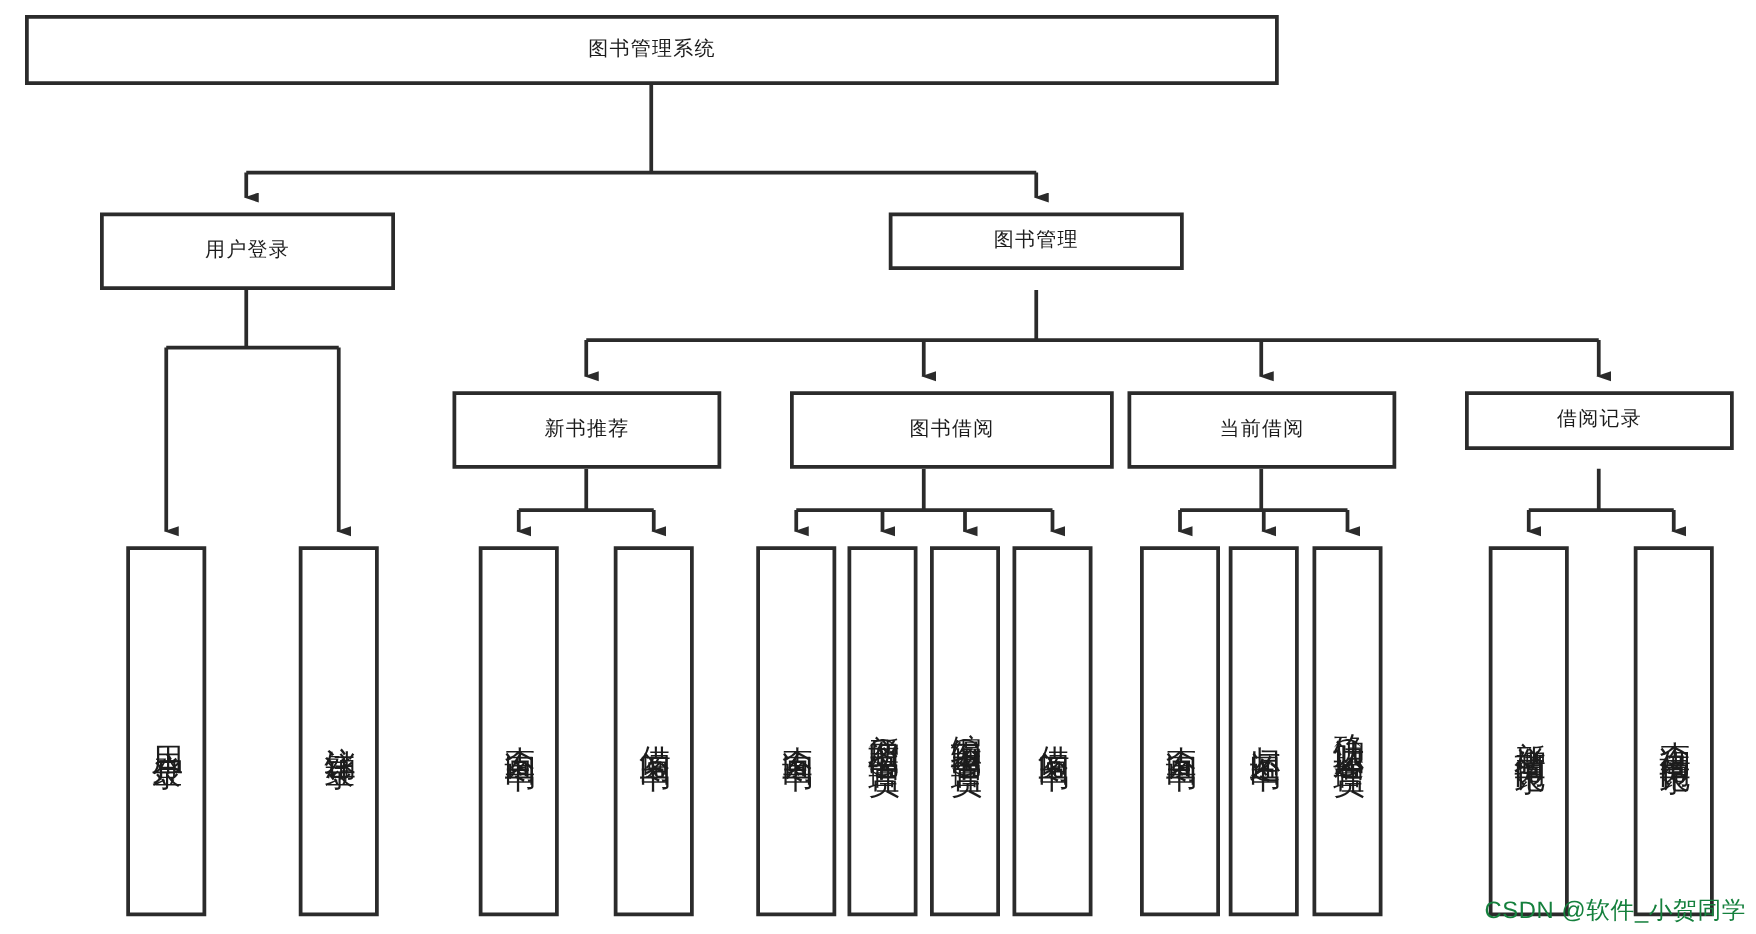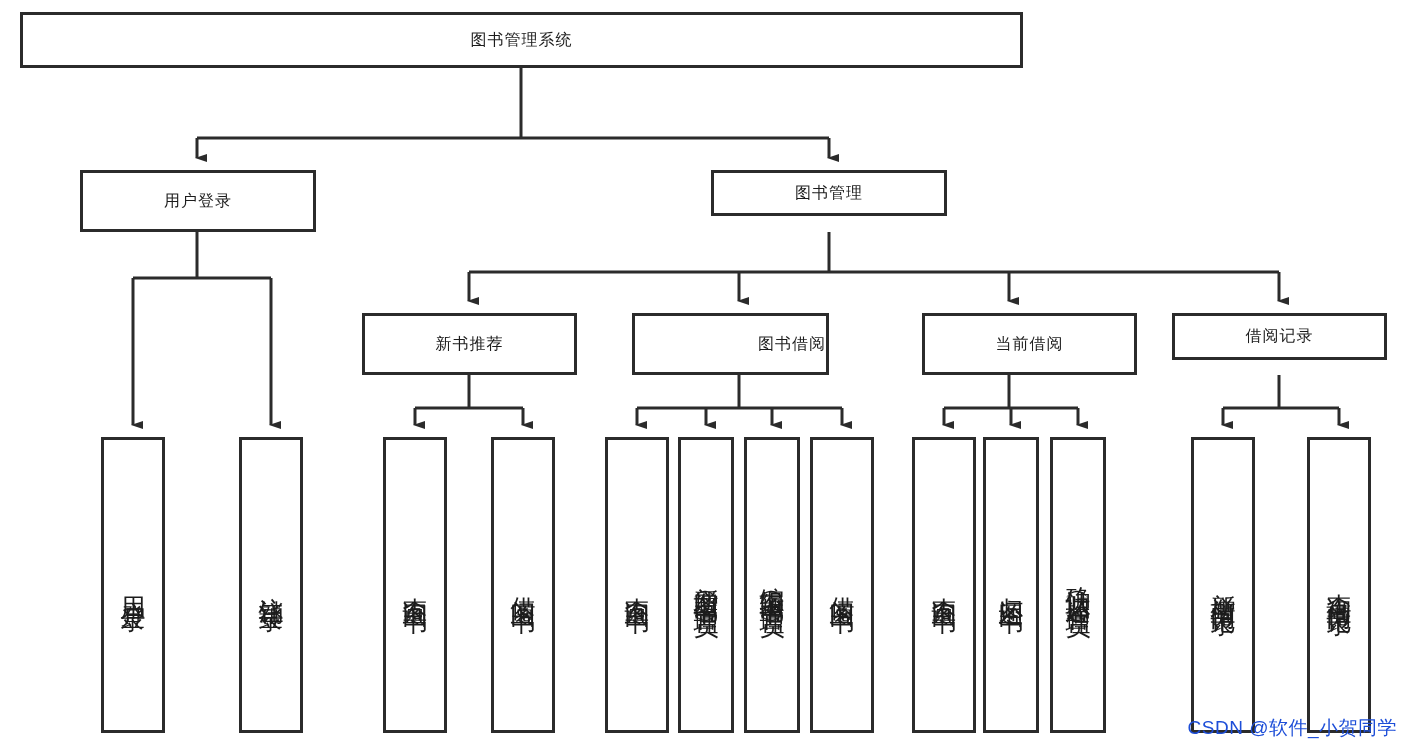--- a/index.html
+++ b/index.html
@@ -55,21 +55,21 @@
     font-size: 25px;
     letter-spacing: 4px;
     line-height: 1;
     white-space: nowrap;
   }
   #watermark {
     position: absolute;
     right: 8px;
     bottom: 6px;
     font-size: 19px;
-    color: #1d4ed8;
+    color: #15803d;
     letter-spacing: 0.5px;
     white-space: nowrap;
     user-select: none;
   }
 </style>
 </head>
 <body>
 
 <div id="canvas">
 
@@ -130,24 +130,24 @@
   <div class="node horiz" style="left:80px; top:170px; width:236px; height:62px;">
     <span class="lbl">用户登录</span>
   </div>
   <div class="node horiz" style="left:711px; top:170px; width:236px; height:46px;">
     <span class="lbl">图书管理</span>
   </div>
 
   <div class="node horiz" style="left:362px; top:313px; width:215px; height:62px;justify-content:center;">
     <span class="lbl">新书推荐</span>
   </div>
-  <div class="node horiz" style="left:632px; top:313px; width:197px; height:62px;justify-content:flex-end;">
+  <div class="node horiz" style="left:632px; top:313px; width:259px; height:62px;">
     <span class="lbl">图书借阅</span>
   </div>
-  <div class="node horiz" style="left:902px; top:313px; width:215px; height:62px;margin-left:20px;">
+  <div class="node horiz" style="left:902px; top:313px; width:215px; height:62px;">
     <span class="lbl">当前借阅</span>
   </div>
   <div class="node horiz" style="left:1172px; top:313px; width:215px; height:47px;">
     <span class="lbl">借阅记录</span>
   </div>
 
   <div class="node vert" style="left:101px; top:437px; width:64px; height:296px;">
     <span class="lbl">用户登录</span>
   </div>
   <div class="node vert" style="left:239px; top:437px; width:64px; height:296px;">

